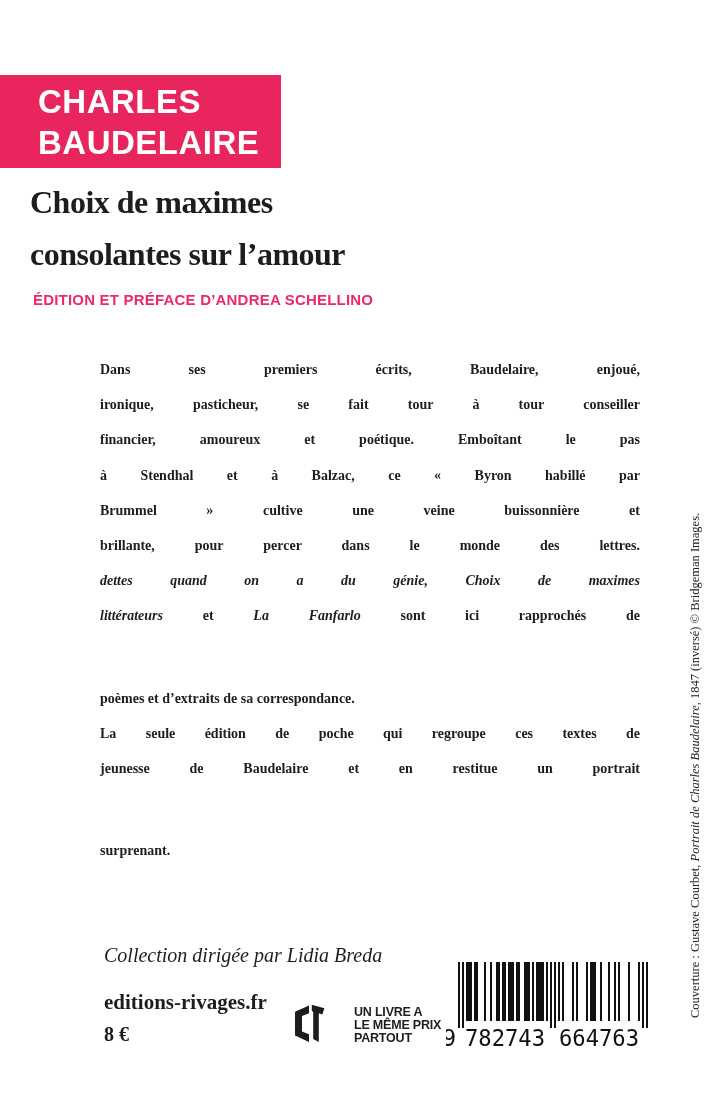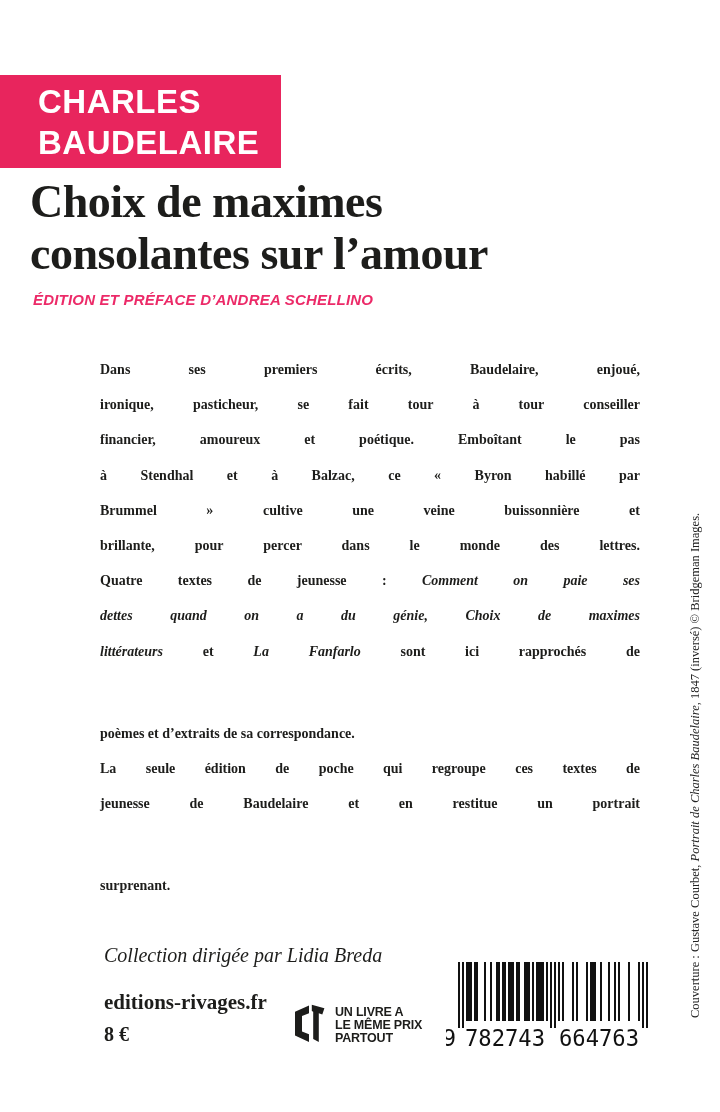--- a/index.html
+++ b/index.html
@@ -6,36 +6,36 @@
   .cover{position:relative;width:720px;height:1112px;background:#ffffff;overflow:hidden;
          font-family:"Liberation Serif",serif;color:#1d1d1b;}
 
   .author-banner{position:absolute;left:0;top:75px;width:281px;height:93px;
     display:flex;flex-direction:column;justify-content:center;
     padding-left:38px;box-sizing:border-box;}
   .author-banner .line{font-family:"Liberation Sans",sans-serif;font-weight:bold;
     font-size:33px;line-height:41px;color:#ffffff;letter-spacing:.5px;}
 
   .title{position:absolute;left:30px;top:176px;width:620px;
-    font-weight:bold;font-size:46px;line-height:52px;letter-spacing:-.5px;}
+    font-weight:bold;font-size:32px;line-height:52px;letter-spacing:-.5px;}
 
   .subtitle{position:absolute;left:33px;top:291px;
     font-family:"Liberation Sans",sans-serif;font-weight:bold;font-size:15px;letter-spacing:.2px;}
 
   .blurb{position:absolute;left:100px;top:352px;width:540px;
     font-weight:bold;font-size:14px;line-height:35.2px;}
   .bline{text-align:justify;text-align-last:justify;}
   .bline.end{text-align-last:left;margin-top:47px;}
   .it{font-style:italic;}
 
   .collection{position:absolute;left:104px;top:944px;font-style:italic;font-size:20px;}
   .website{position:absolute;left:104px;top:990px;font-weight:bold;font-size:21px;}
   .price{position:absolute;left:104px;top:1023px;font-weight:bold;font-size:20px;}
 
-  .logo{position:absolute;left:288px;top:1002px;display:flex;gap:5px;align-items:flex-start;}
+  .logo{position:absolute;left:288px;top:1002px;display:flex;gap:24px;align-items:flex-start;}
   .logo svg{width:42px;height:42px;fill:#1d1d1b;}
   .logo-text{font-family:"Liberation Sans",sans-serif;font-weight:bold;
     font-size:12.5px;line-height:13px;padding-top:4px;letter-spacing:-.2px;}
 
   .barcode{position:absolute;left:446px;top:962px;}
   .barcode rect{fill:#111;}
   .bc-digits{font-family:"DejaVu Sans Mono","Liberation Mono",monospace;font-size:23px;fill:#111;}
 
   .credit{position:absolute;left:688px;top:1018px;width:520px;height:18px;
     transform-origin:0 0;transform:rotate(-90deg);
@@ -49,30 +49,29 @@
   <div class="author-banner" style="background-color: rgb(232, 37, 93);">
     <div class="line">CHARLES</div>
     <div class="line">BAUDELAIRE</div>
   </div>
 
   <div class="title">
     <div>Choix de maximes</div>
     <div>consolantes sur l’amour</div>
   </div>
 
-  <div class="subtitle" style="color: rgb(236, 42, 104); font-style: italic;">ÉDITION ET PRÉFACE D’ANDREA SCHELLINO</div>
+  <div class="subtitle" style="color: rgb(236, 42, 104);">ÉDITION ET PRÉFACE D’ANDREA SCHELLINO</div>
 
   <div class="blurb" id="blurb">
       <div class="bline"><span>Dans ses premiers écrits, Baudelaire, enjoué,</span></div>
       <div class="bline"><span>ironique, pasticheur, se fait tour à tour conseiller</span></div>
       <div class="bline"><span>financier, amoureux et poétique. Emboîtant le pas</span></div>
       <div class="bline"><span>à Stendhal et à Balzac, ce « Byron habillé par</span></div>
       <div class="bline"><span>Brummel » cultive une veine buissonnière et</span></div>
       <div class="bline"><span>brillante, pour percer dans le monde des lettres.</span></div>
-      <div class="bline"><span>Quatre textes de jeunesse : </span><span class="it">Comment on paie ses</span></div>
       <div class="bline"><span class="it">dettes quand on a du génie, Choix de maximes</span></div>
       <div class="bline"><span class="it">littérateurs</span><span> et </span><span class="it">La Fanfarlo</span><span> sont ici rapprochés de</span></div>
       <div class="bline end"><span>poèmes et d’extraits de sa correspondance.</span></div>
       <div class="bline"><span>La seule édition de poche qui regroupe ces textes de</span></div>
       <div class="bline"><span>jeunesse de Baudelaire et en restitue un portrait</span></div>
       <div class="bline end"><span>surprenant.</span></div>
     </div>
 
   <div class="collection">Collection dirigée par Lidia Breda</div>
 

